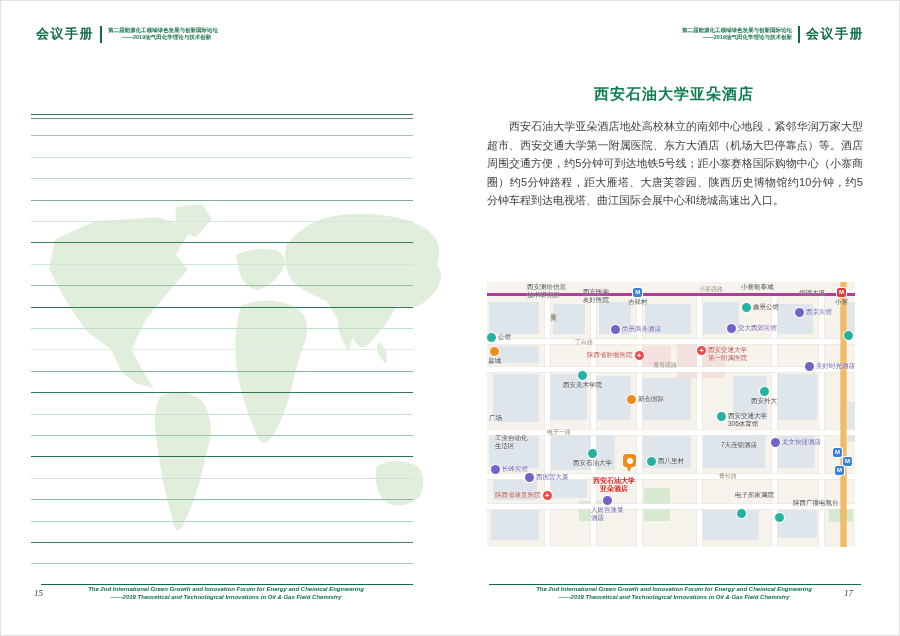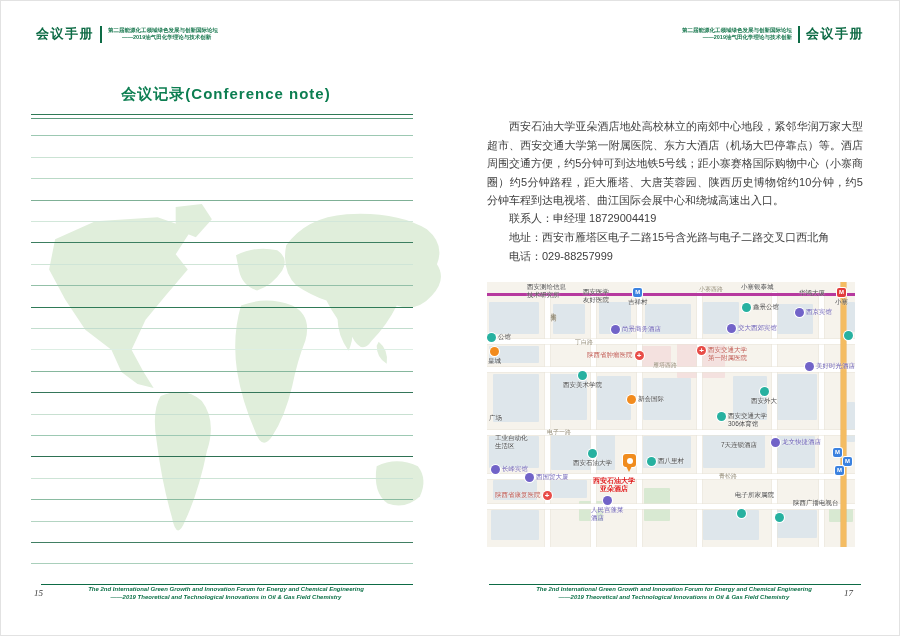--- a/index.html
+++ b/index.html
@@ -77,21 +77,20 @@
   <div class="page" id="page-left">
     <div class="hdr">
       <span class="hb">会议手册</span>
       <span class="hdiv"></span>
       <span class="hsmall">
         <span class="l1">第二届能源化工领域绿色发展与创新国际论坛</span><br>
         <span class="l2">——2019油气田化学理论与技术创新</span>
       </span>
     </div>
 
-    <div class="ptitle">会议记录(Conference note)</div>
 
     <svg id="worldmap" width="422" height="396" viewBox="0 0 420 394">
       <g fill="#e0eedb">
         <path d="M30,40 L70,22 L132,18 L166,30 L150,55 L162,70 L140,96 L120,120 L106,150 L118,172 L128,188 L112,184 L96,172 L86,150 L60,130 L40,100 L24,70 Z"></path>
         <path d="M150,8 L176,5 L186,20 L170,38 L150,30 Z"></path>
         <path d="M135,196 Q160,186 176,201 Q191,221 181,251 Q173,291 159,321 Q151,341 146,316 Q136,281 131,241 Q126,211 135,196 Z"></path>
         <path d="M210,56 Q230,46 251,51 Q263,59 256,71 Q246,86 231,91 Q216,86 213,71 Z"></path>
         <path d="M215,106 Q240,96 266,106 Q286,116 279,141 Q271,161 266,186 Q259,216 246,236 Q236,251 229,231 Q216,201 211,171 Q206,136 215,106 Z"></path>
         <path d="M260,46 Q280,18 320,15 Q370,12 400,30 Q418,45 410,65 Q420,80 405,96 Q390,113 370,106 Q360,126 345,141 Q335,156 325,136 Q310,121 300,101 Q285,96 270,86 Q255,71 260,46 Z"></path>
         <path d="M320,110 Q331,131 322,151 Q311,136 311,118 Z"></path>
@@ -135,28 +134,24 @@
   <div class="page" id="page-right">
     <div class="hdr">
       <span class="hsmall">
         <span class="l1">第二届能源化工领域绿色发展与创新国际论坛</span><br>
         <span class="l2">——2019油气田化学理论与技术创新</span>
       </span>
       <span class="hdiv"></span>
       <span class="hb">会议手册</span>
     </div>
 
+    <div class="ptitle">西安石油大学亚朵酒店</div>
 
     <div class="para">西安石油大学亚朵酒店地处高校林立的南郊中心地段，紧邻华润万家大型超市、西安交通大学第一附属医院、东方大酒店（机场大巴停靠点）等。酒店周围交通方便，约5分钟可到达地铁5号线；距小寨赛格国际购物中心（小寨商圈）约5分钟路程，距大雁塔、大唐芙蓉园、陕西历史博物馆约10分钟，约5分钟车程到达电视塔、曲江国际会展中心和绕城高速出入口。</div>
 
-    <div class="contact">
-      <div>联系人：申经理 18729004419</div>
-      <div>地址：西安市雁塔区电子二路15号含光路与电子二路交叉口西北角</div>
-      <div>电话：029-88257999</div>
-    </div>
 
     <div class="map">
         <div class="blk b" style="left: 2px; top: 20px; width: 50px; height: 32px;"></div>
         <div class="blk b" style="left: 66px; top: 22px; width: 32px; height: 30px;"></div>
         <div class="blk b" style="left: 112px; top: 20px; width: 32px; height: 32px;"></div>
         <div class="blk b" style="left: 158px; top: 22px; width: 46px; height: 30px;"></div>
         <div class="blk b" style="left: 216px; top: 20px; width: 36px; height: 32px;"></div>
         <div class="blk b" style="left: 290px; top: 22px; width: 36px; height: 30px;"></div>
         <div class="blk b" style="left: 2px; top: 64px; width: 50px; height: 17px;"></div>
         <div class="blk p" style="left: 152px; top: 64px; width: 32px; height: 26px;"></div>

